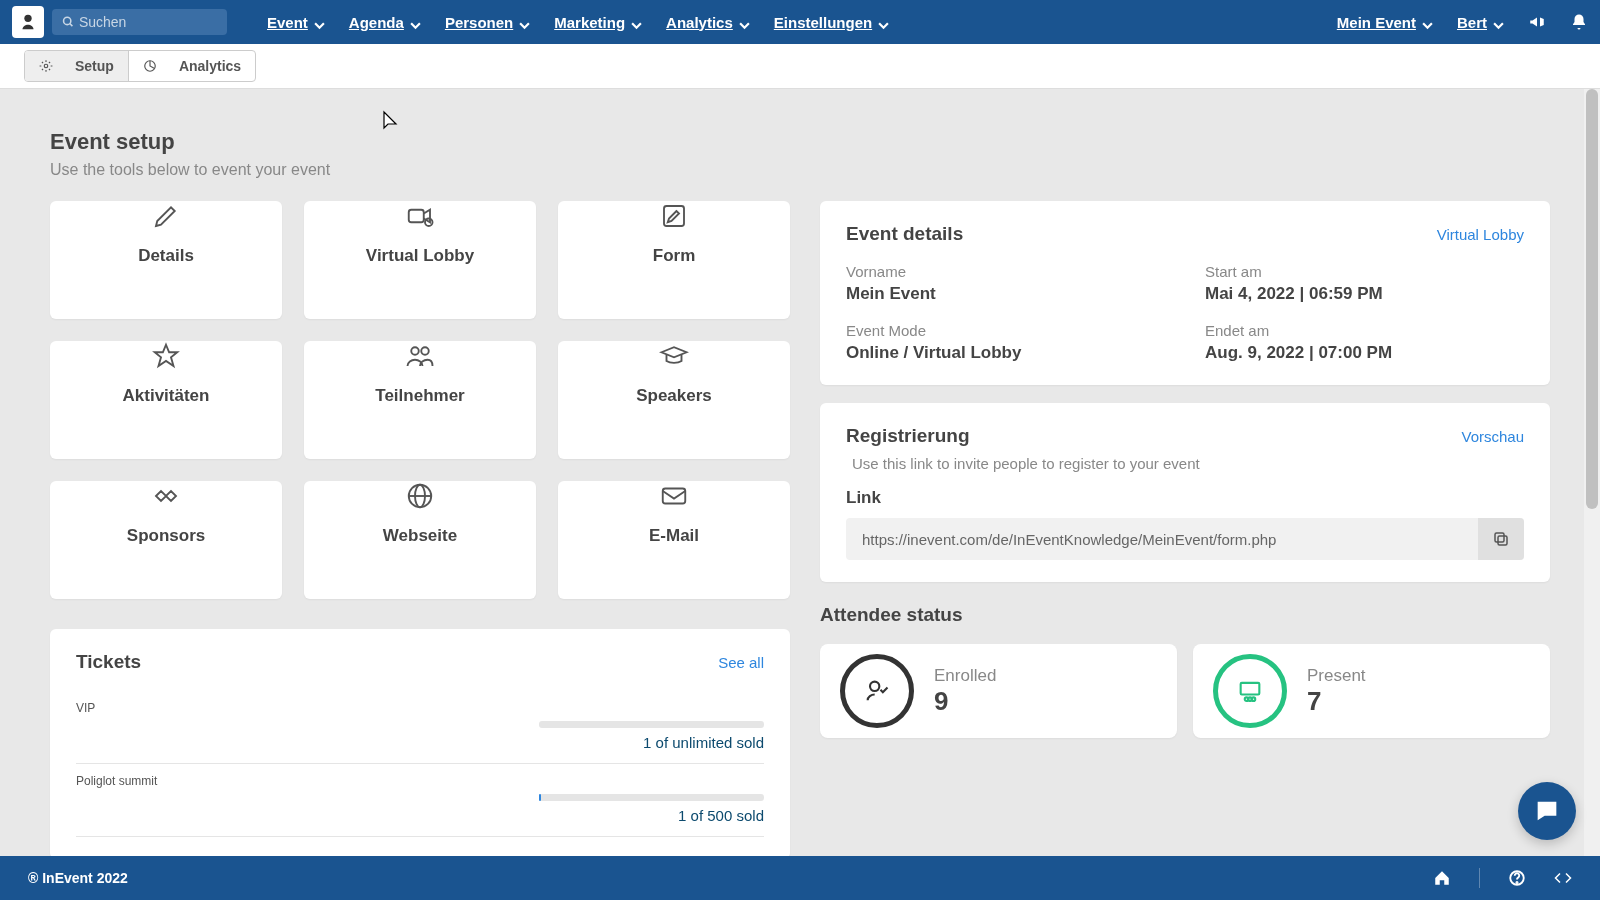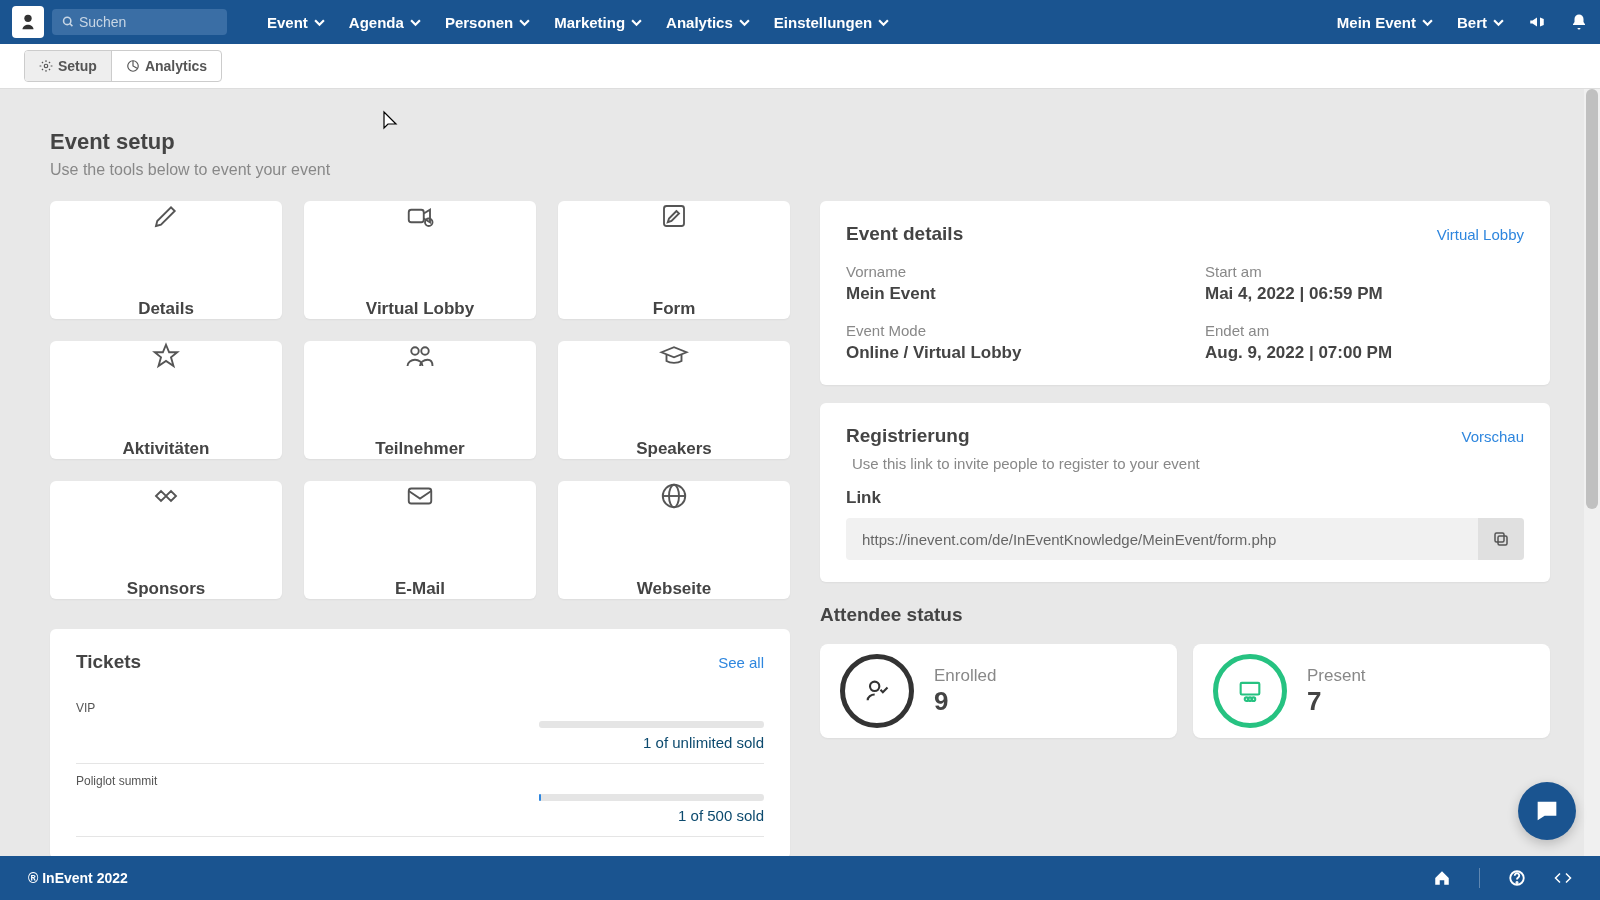--- a/index.html
+++ b/index.html
@@ -7,44 +7,44 @@
 body { position: relative; }
 
 
 .topbar { height: 44px; background: #1a5490; display: flex; align-items: center; padding: 0 12px; color: #fff; }
 .logo-box { width: 32px; height: 32px; background: #fff; border-radius: 4px; display: flex; align-items: center; justify-content: center; margin-right: 8px; }
 .logo-box svg { width: 22px; height: 22px; }
 .search-wrap { background: #3a6ea5; border-radius: 4px; display: flex; align-items: center; padding: 4px 10px; width: 175px; margin-right: 40px; }
 .search-wrap input { background: transparent; border: none; color: #e5e5e5; font-size: 14px; outline: none; width: 100%; }
 .search-wrap input::placeholder { color: #c8d6e5; }
 .nav-items { display: flex; gap: 24px; }
-.nav-item { display: flex; align-items: center; gap: 6px; color: #fff; font-size: 15px; font-weight: 600; cursor: pointer; }
+.nav-item { display: flex; align-items: flex-end; gap: 6px; color: #fff; font-size: 15px; font-weight: 600; cursor: pointer; text-decoration: underline; }
 .spacer { flex: 1; }
 .top-right { display: flex; align-items: center; gap: 24px; }
 .top-icon { color: #fff; cursor: pointer; }
 
 
 .tabbar { height: 45px; background: #fff; border-bottom: 1px solid #ddd; display: flex; align-items: center; padding-left: 24px; }
 .tabgroup { display: flex; border: 1px solid #ccc; border-radius: 4px; overflow: hidden; }
-.tab { padding: 7px 14px; font-size: 14px; font-weight: 600; color: #555; cursor: pointer; display: flex; align-items: center; gap: 5px; }
+.tab { padding: 7px 14px; font-size: 14px; font-weight: 600; color: #555; cursor: pointer; display: flex; align-items: center; gap: 22px; }
 .tab.active { background: #eee; }
 .tab + .tab { border-left: 1px solid #ccc; }
 
 
 .content { position: absolute; top: 89px; bottom: 44px; left: 0; right: 0; overflow: auto; padding: 40px 50px 20px 50px; }
 .page-title { font-size: 22px; font-weight: 700; color: #444; }
 .page-sub { font-size: 16px; color: #888; margin-top: 6px; margin-bottom: 22px; }
 
 .cols { display: flex; gap: 30px; }
 .col-left { flex: 0 0 740px; }
 .col-right { flex: 1; }
 
 
 .tile-grid { display: grid; grid-template-columns: repeat(3, 1fr); gap: 22px; margin-bottom: 30px; }
-.tile { background: #fff; border-radius: 6px; height: 118px; display: flex; flex-direction: column; align-items: center; justify-content: space-between; gap: 8px; cursor: pointer; box-shadow: 0 1px 2px rgba(0,0,0,0.05); }
+.tile { background: #fff; border-radius: 6px; height: 118px; display: flex; flex-direction: column; align-items: center; justify-content: flex-start; gap: 15px; cursor: pointer; box-shadow: 0 1px 2px rgba(0,0,0,0.05); }
 .tile-icon { color: #555; }
 .tile-label { font-size: 17px; font-weight: 600; color: #444; }
 
 
 .card { background: #fff; border-radius: 6px; padding: 22px 26px; margin-bottom: 18px; box-shadow: 0 1px 2px rgba(0,0,0,0.05); }
 .card-head { display: flex; justify-content: space-between; align-items: center; margin-bottom: 18px; }
 .card-title { font-size: 19px; font-weight: 700; color: #444; }
 .card-link { color: #2e86de; font-size: 15px; cursor: pointer; font-weight: 500; }
 
 
@@ -246,32 +246,32 @@
           <div class="tile-label">Speakers</div>
         </div>
         <div class="tile">
           <svg class="tile-icon" width="30" height="30" viewBox="0 0 24 24" fill="none" stroke="#555" stroke-width="1.5">
               <path d="M4 12l4-4 4 4 4-4 4 4-4 4-4-4-4 4-4-4z"></path>
             </svg>
           <div class="tile-label">Sponsors</div>
         </div>
         <div class="tile">
           <svg class="tile-icon" width="30" height="30" viewBox="0 0 24 24" fill="none" stroke="#555" stroke-width="1.5">
-              <rect x="3" y="6" width="18" height="12" rx="2"></rect>
-              <path d="M3 8l9 6 9-6"></path>
-            </svg>
-          <div class="tile-label">E-Mail</div>
-        </div>
-        <div class="tile">
-          <svg class="tile-icon" width="30" height="30" viewBox="0 0 24 24" fill="none" stroke="#555" stroke-width="1.5">
               <circle cx="12" cy="12" r="9"></circle>
               <ellipse cx="12" cy="12" rx="4" ry="9"></ellipse>
               <line x1="3" y1="12" x2="21" y2="12"></line>
             </svg>
           <div class="tile-label">Webseite</div>
+        </div>
+        <div class="tile">
+          <svg class="tile-icon" width="30" height="30" viewBox="0 0 24 24" fill="none" stroke="#555" stroke-width="1.5">
+              <rect x="3" y="6" width="18" height="12" rx="2"></rect>
+              <path d="M3 8l9 6 9-6"></path>
+            </svg>
+          <div class="tile-label">E-Mail</div>
         </div>
       </div>
 
       <div class="card">
         <div class="card-head">
           <div class="card-title">Tickets</div>
           <div class="card-link">See all</div>
         </div>
         <div class="ticket-item">
           <div class="ticket-name">VIP</div>

